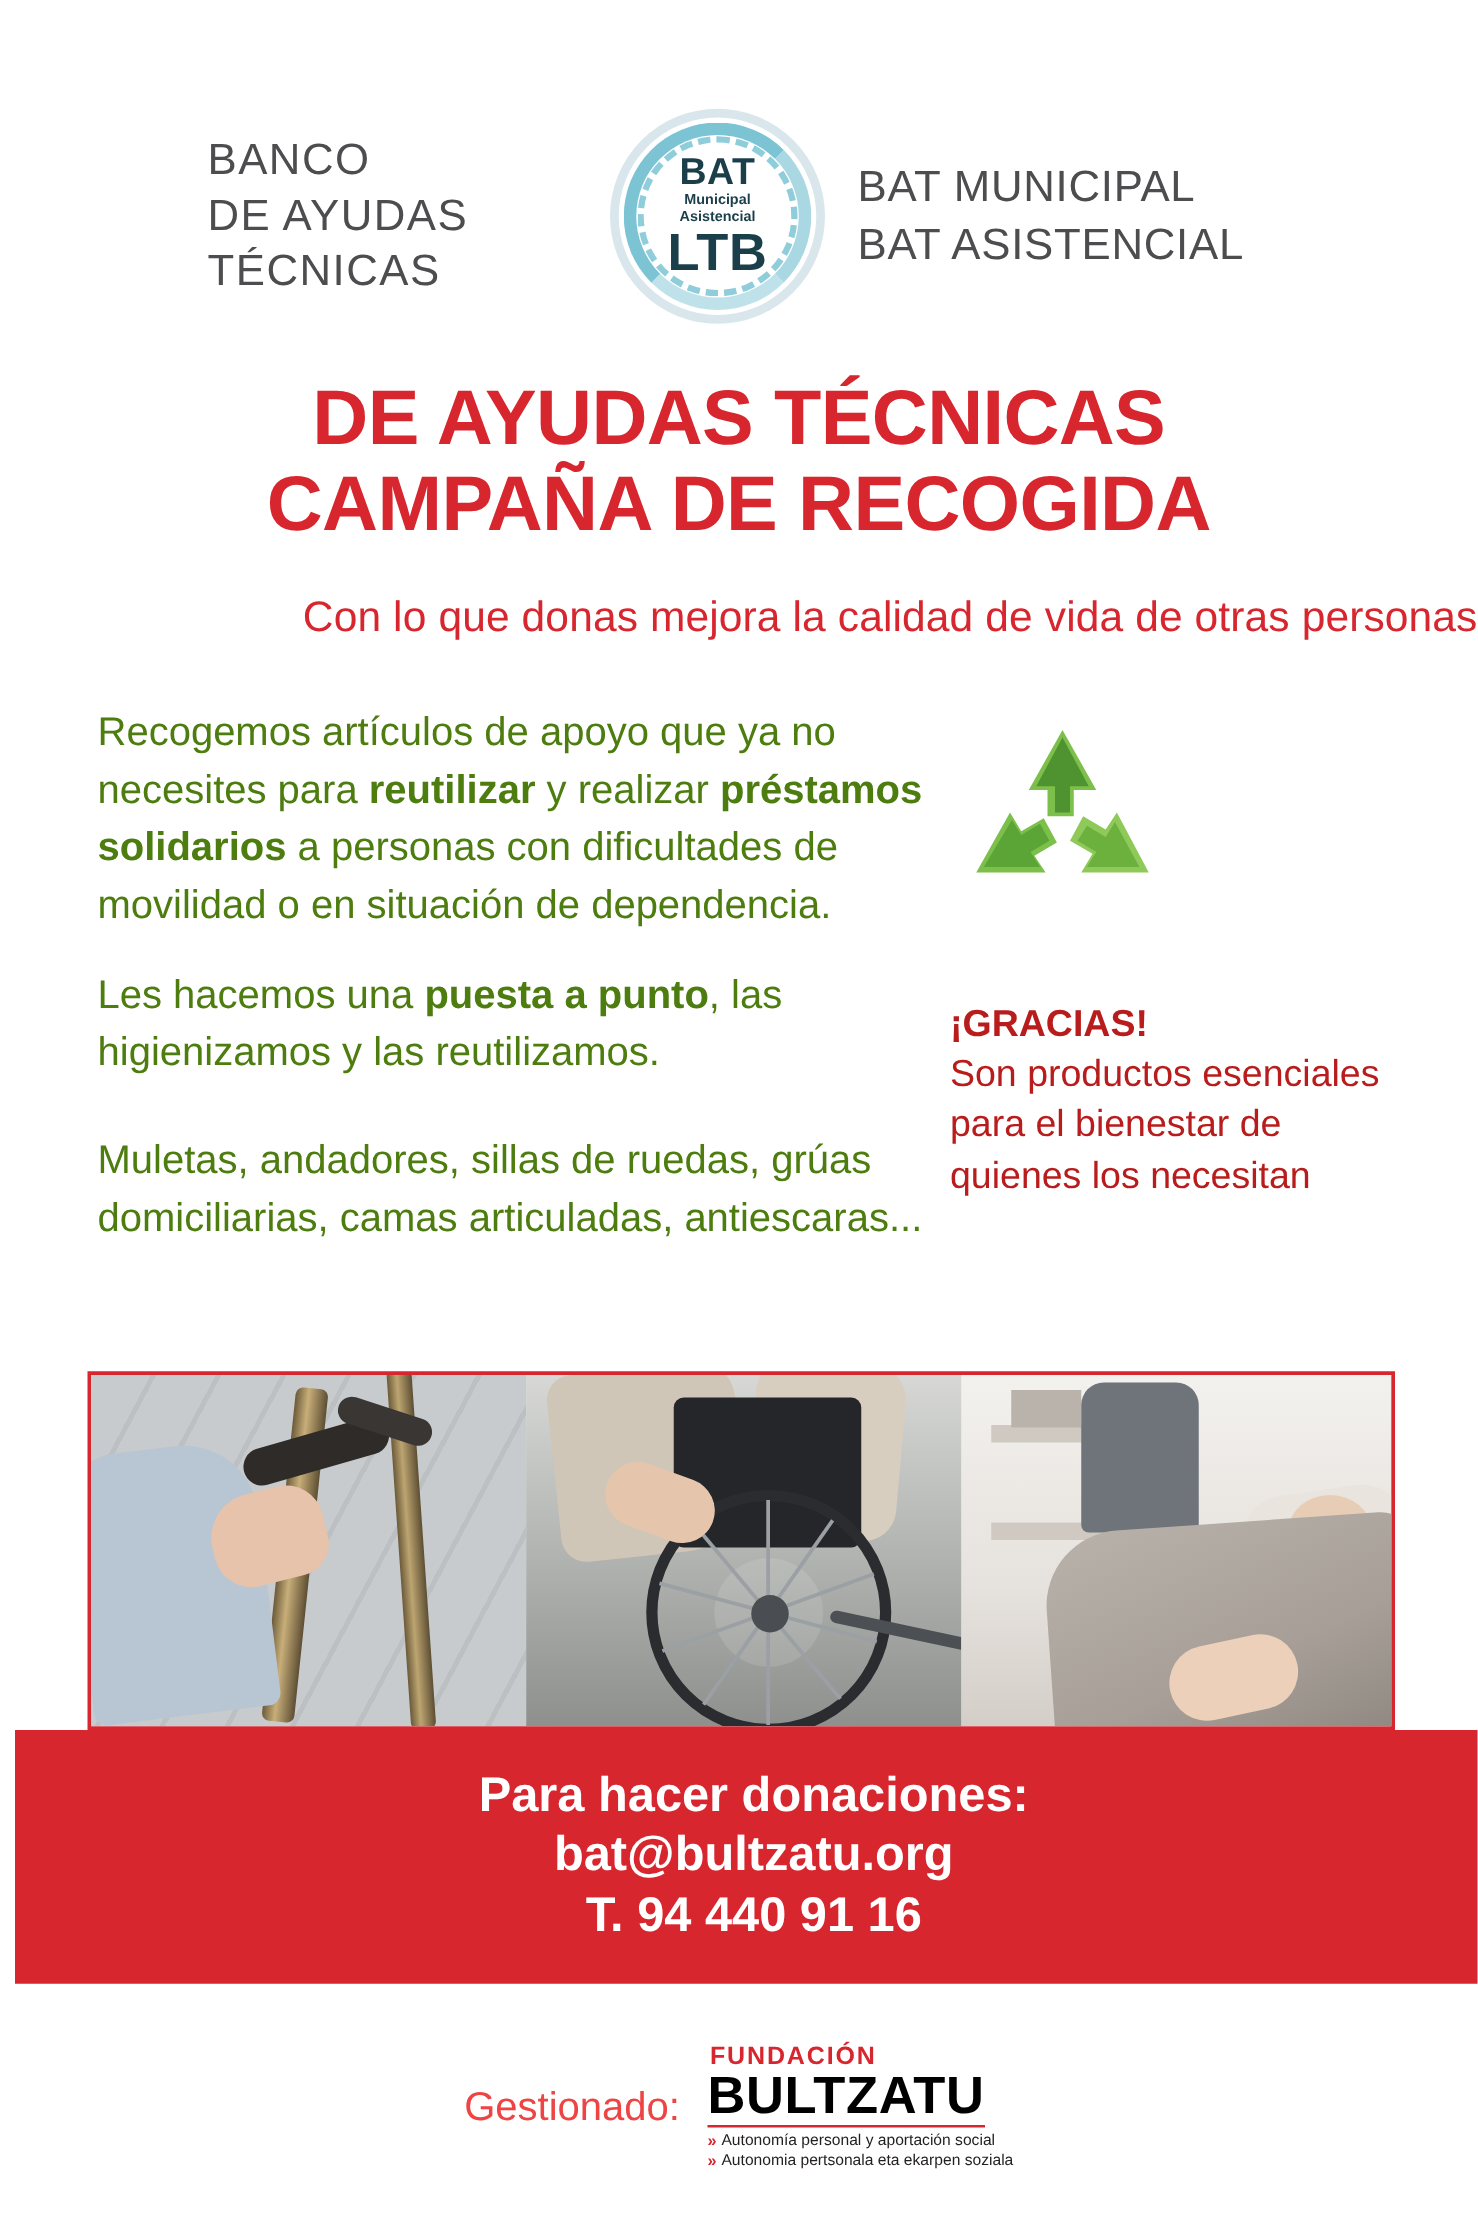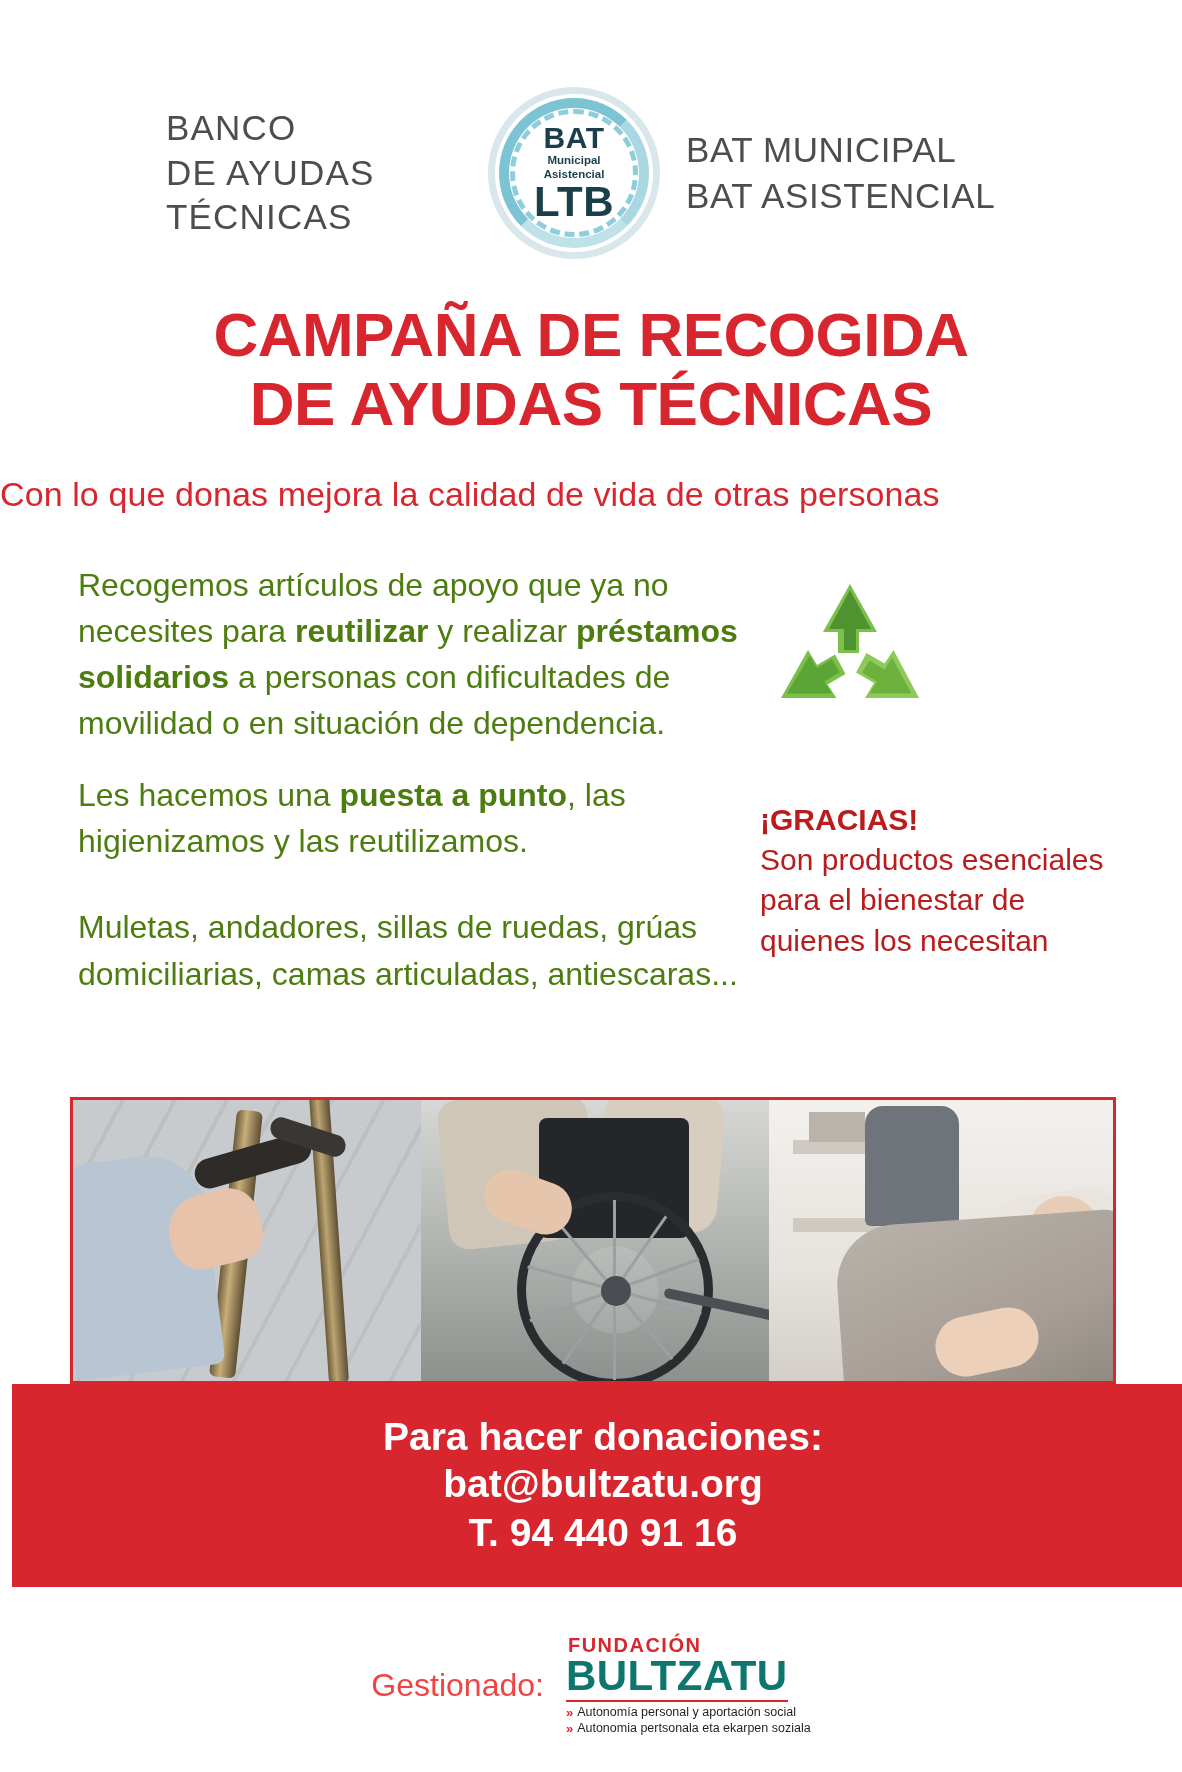--- a/index.html
+++ b/index.html
@@ -132,21 +132,21 @@
     font-weight: bold;
     font-size: 62px;
     line-height: 1.12;
     letter-spacing: -0.5px;
   }
   .subtitle {
     position: absolute;
     top: 475px;
     left: 0;
     width: 1182px;
-    text-align: left;
+    text-align: right;
     color: #d8262f;
     font-size: 34px;
     font-weight: 400;
     letter-spacing: 0.1px;
   }
 
   
   .body-left {
     position: absolute;
     top: 562px;
@@ -292,21 +292,21 @@
   .bz-top {
     font-size: 20px;
     font-weight: bold;
     color: #d8262f;
     letter-spacing: 1.5px;
     margin-left: 2px;
   }
   .bz-main {
     font-size: 42px;
     font-weight: bold;
-    color: #0f766e;
+    color: #000000;
     letter-spacing: 0.5px;
     line-height: 1;
   }
   .bz-rule {
     width: 222px;
     height: 2px;
     background: #d8262f;
     margin: 3px 0 3px 0;
   }
   .bz-sub {
@@ -341,22 +341,22 @@
       </div>
     </div>
 
     <div class="header-right">
       <div>BAT MUNICIPAL</div>
       <div>BAT ASISTENCIAL</div>
     </div>
   </div>
 
   <div class="title">
+    <div>DE AYUDAS TÉCNICAS</div>
     <div>CAMPAÑA DE RECOGIDA</div>
-    <div>DE AYUDAS TÉCNICAS</div>
   </div>
   <div class="subtitle">Con lo que donas mejora la calidad de vida de otras personas</div>
 
   <div class="body-left">
     <p>
       <span>Recogemos artículos de apoyo que ya no necesites para </span><b>reutilizar</b><span> y realizar </span><b>préstamos solidarios</b><span> a personas con dificultades de movilidad o en situación de dependencia.</span>
     </p>
     <p>
       <span>Les hacemos una </span><b>puesta a punto</b><span>, las higienizamos y las reutilizamos.</span>
     </p>

